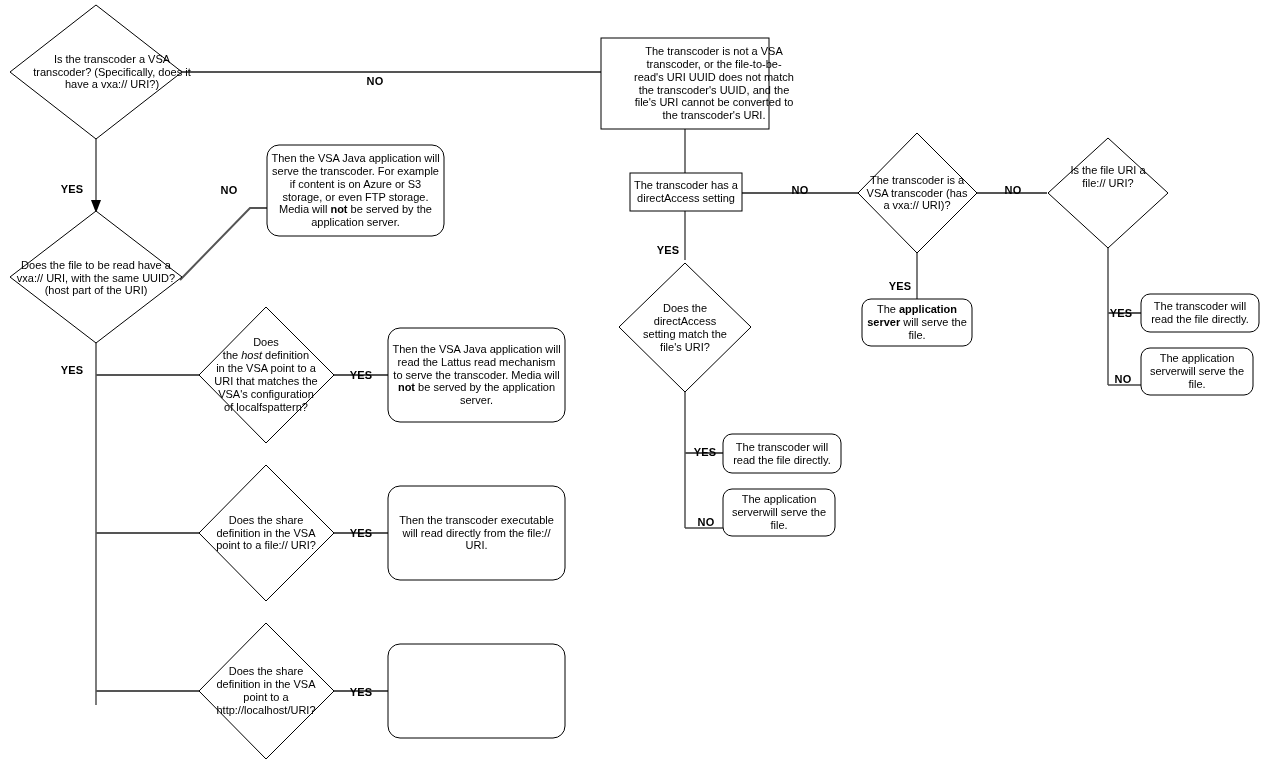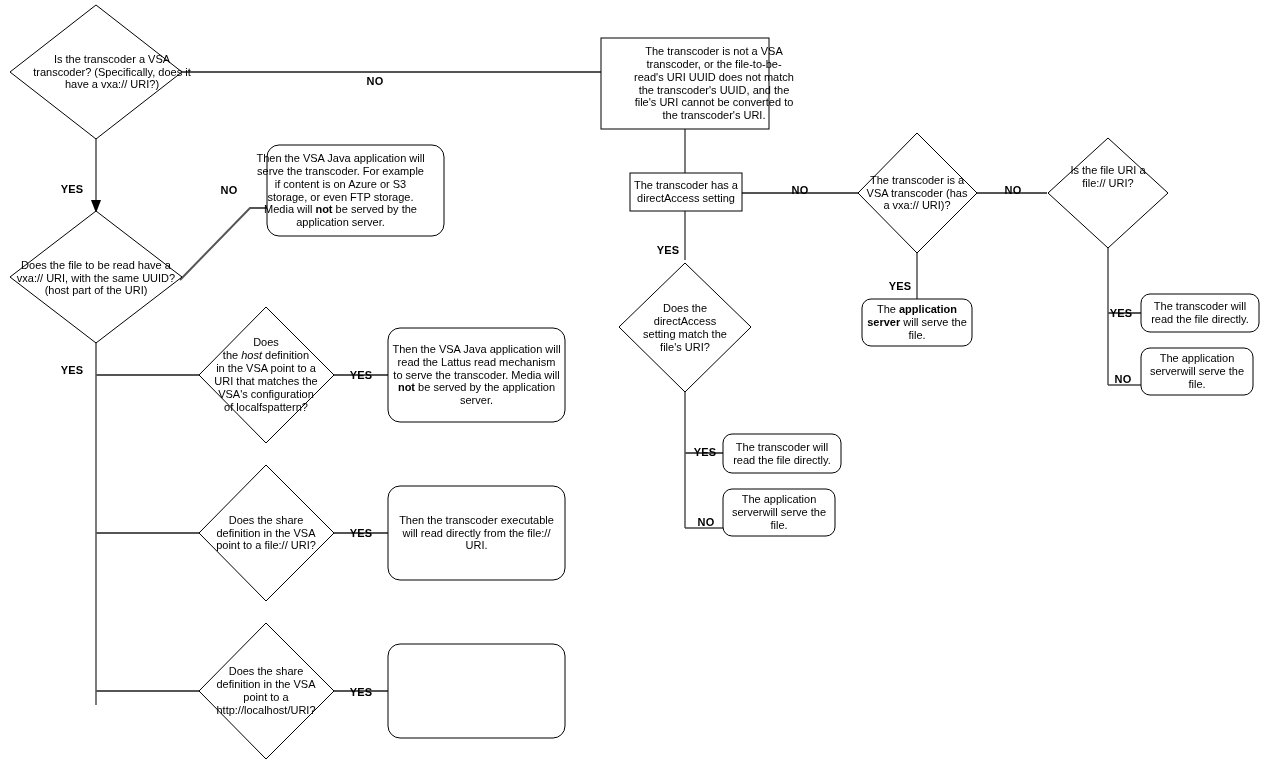--- a/index.html
+++ b/index.html
@@ -151,21 +151,21 @@
     <rect class="box-shape" x="1141" y="348" width="112" height="47" rx="9" ry="9"></rect>
 
   </svg>
 
   <div class="node-text" style="left:30px; top:42px; width:164px; height:60px;">Is the transcoder a VSA transcoder? (Specifically, does it have a vxa:// URI?)</div>
 
   <div class="node-text" style="left:14px; top:248px; width:164px; height:60px;">Does the file to be read have a vxa:// URI, with the same UUID? (host part of the URI)</div>
 
   <div class="node-text" style="left:605px; top:41px; width:160px; height:85px;margin-left:29px;">The transcoder is not a VSA transcoder, or the file-to-be-read's URI UUID does not match the transcoder's UUID, and the file's URI cannot be converted to the transcoder's URI.</div>
 
-  <div class="node-text" style="left:256px; top:148px; width:169px; height:85px;">
+  <div class="node-text" style="left:271px; top:148px; width:169px; height:85px;">
     <span>Then the VSA Java application will serve the transcoder. For example if content is on Azure or S3 storage, or even FTP storage. Media will <b>not</b> be served by the application server.</span>
   </div>
 
   <div class="node-text" style="left:204px; top:335px; width:124px; height:80px;">
     <span>Does<br>the <i>host</i> definition<br>in the VSA point to a<br>URI that matches the<br>VSA's configuration<br>of localfspattern?</span>
   </div>
 
   <div class="node-text" style="left:392px; top:332px; width:169px; height:86px;">
     <span>Then the VSA Java application will read the Lattus read mechanism to serve the transcoder. Media will <b>not</b> be served by the application server.</span>
   </div>

